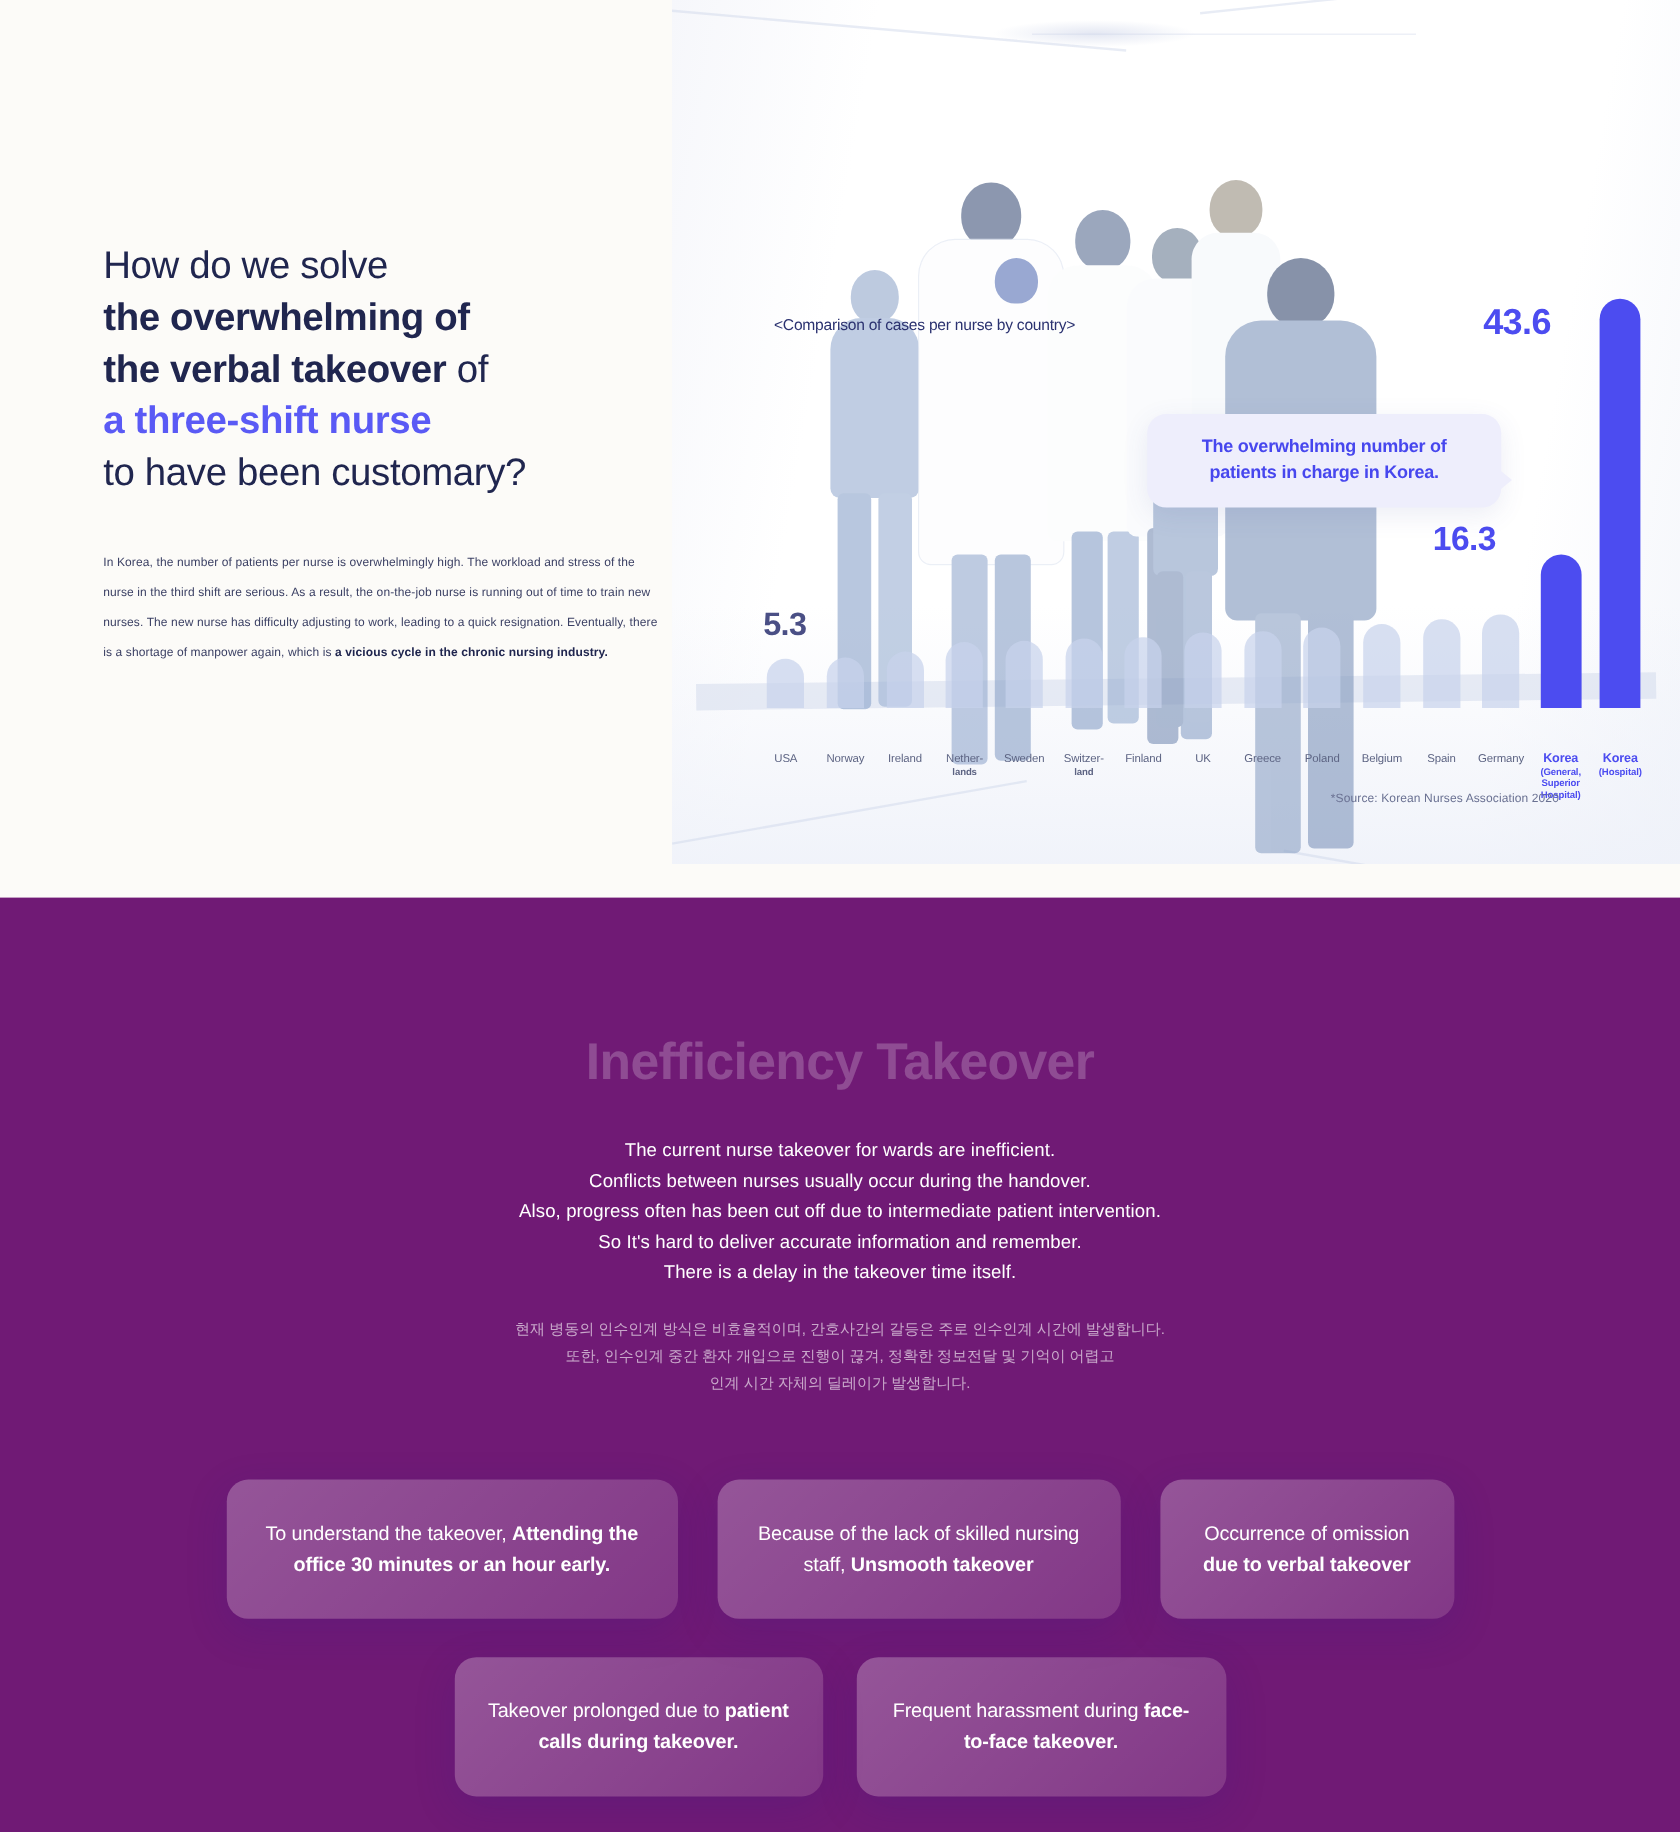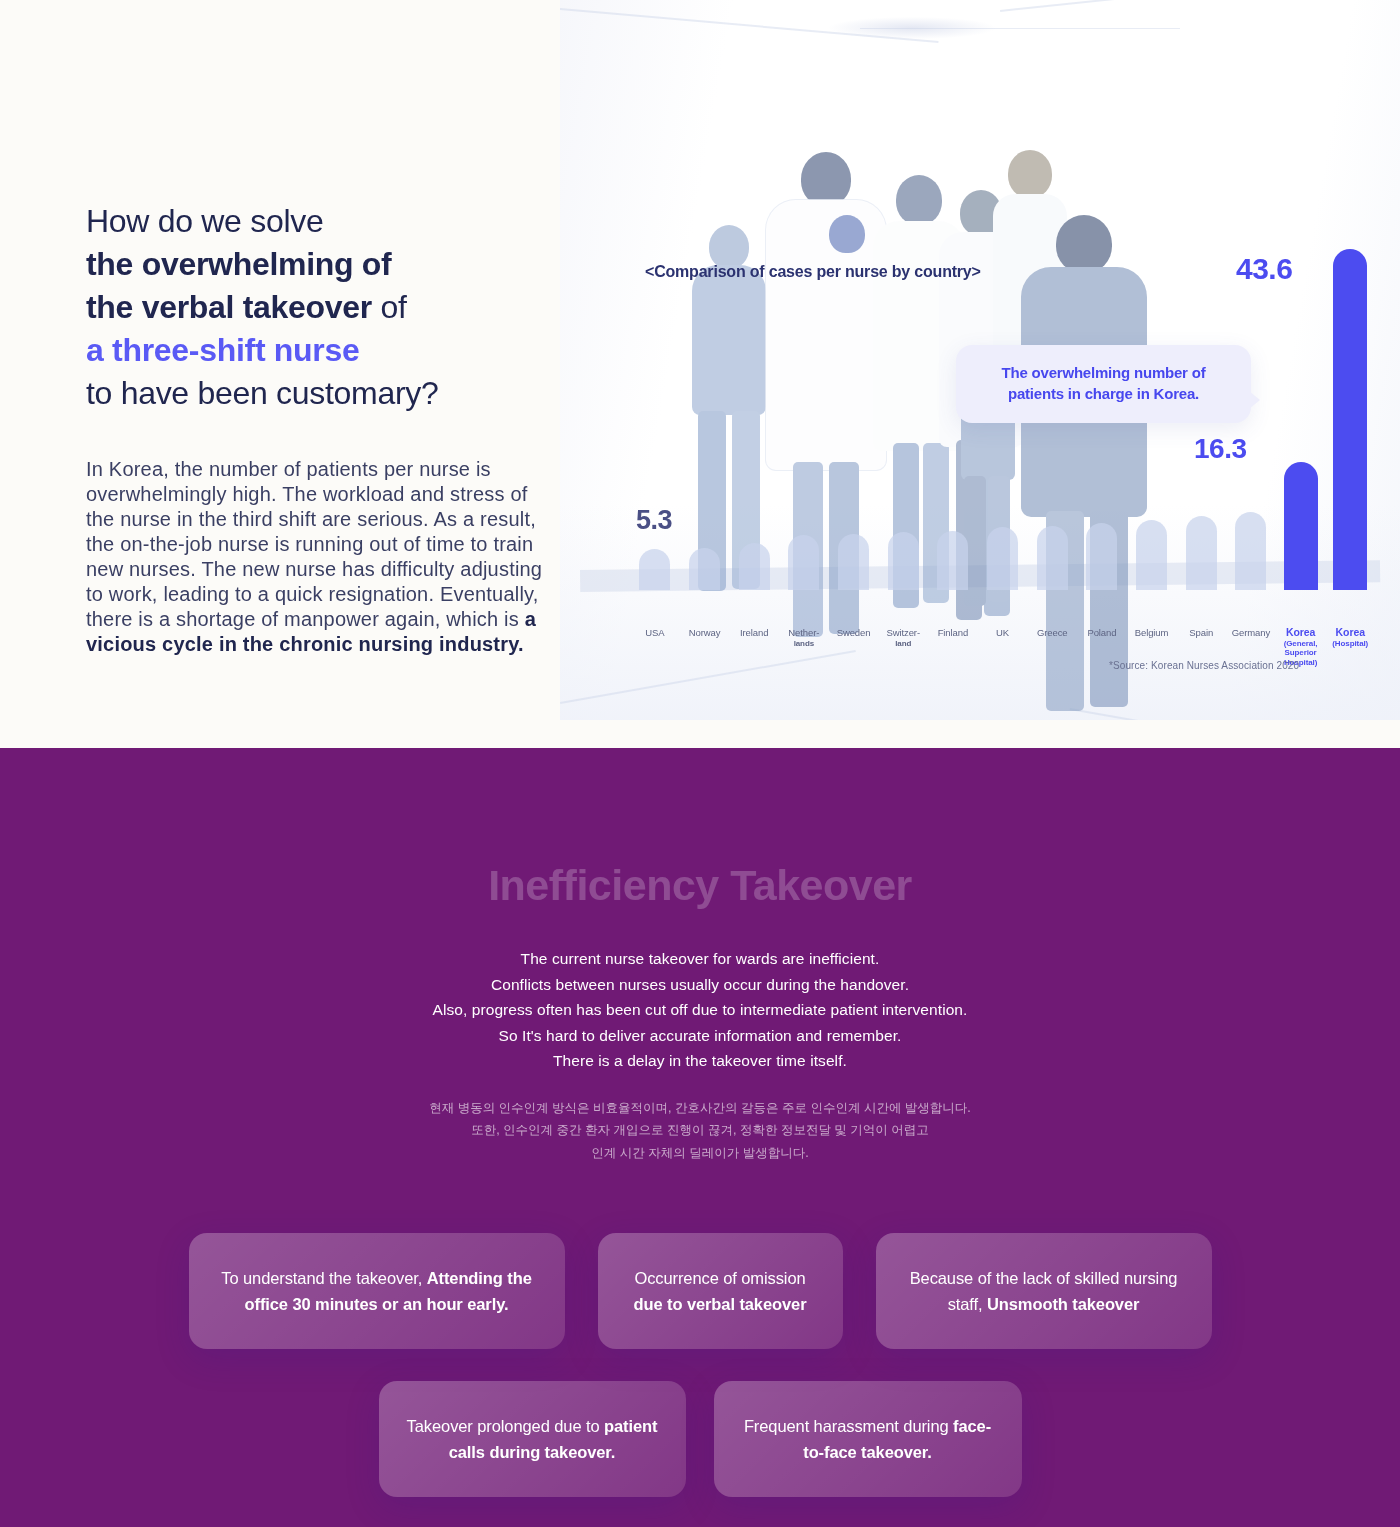--- a/index.html
+++ b/index.html
@@ -34,21 +34,21 @@
     line-height:43px;
     letter-spacing:-0.3px;
     color:#20264f;
     font-weight:400;
   }
   .headline .b { font-weight:700; }
   .headline .accent { font-weight:700; color:#5a5af5; }
 
   .body-copy {
     margin-top:42px;
-    font-size:20px;
+    font-size:10px;
     line-height:25px;
     color:#3a3f63;
     letter-spacing:0.01em;
   }
   .body-copy .b { font-weight:700; color:#20264f; }
 
   
   .hero-visual {
     position:absolute;
     left:560px;
@@ -101,22 +101,22 @@
   
   .chart {
     position:absolute;
     left:0; top:0;
     width:840px; height:720px;
     z-index:5;
   }
   .chart-title {
     position:absolute;
     left:85px; top:263px;
-    font-size:16px;
-    font-weight:700;
+    font-size:13px;
+    font-weight:400;
     color:#2b3270;
     letter-spacing:-0.2px;
     white-space:nowrap;
   }
   .bars {
     position:absolute;
     left:70px;
     top:230px;
     width:745px;
     height:360px;
@@ -450,28 +450,28 @@
       <div>또한, 인수인계 중간 환자 개입으로 진행이 끊겨, 정확한 정보전달 및 기억이 어렵고</div>
       <div>인계 시간 자체의 딜레이가 발생합니다.</div>
     </div>
 
   <div class="cards">
     <div class="card w-376">
       <div class="card-text">
         <span>To understand the takeover, </span><span class="b">Attending the office 30 minutes or an hour early.</span>
       </div>
     </div>
+    <div class="card w-336">
+      <div class="card-text">
+        <span>Because of the lack of skilled nursing staff, </span><span class="b">Unsmooth takeover</span>
+      </div>
+    </div>
     <div class="card w-245">
       <div class="card-text">
         <span>Occurrence of omission </span><span class="b">due to verbal takeover</span>
-      </div>
-    </div>
-    <div class="card w-336">
-      <div class="card-text">
-        <span>Because of the lack of skilled nursing staff, </span><span class="b">Unsmooth takeover</span>
       </div>
     </div>
   </div>
 
   <div class="cards row2">
     <div class="card w-307">
       <div class="card-text">
         <span>Takeover prolonged due to </span><span class="b">patient calls during takeover.</span>
       </div>
     </div>

